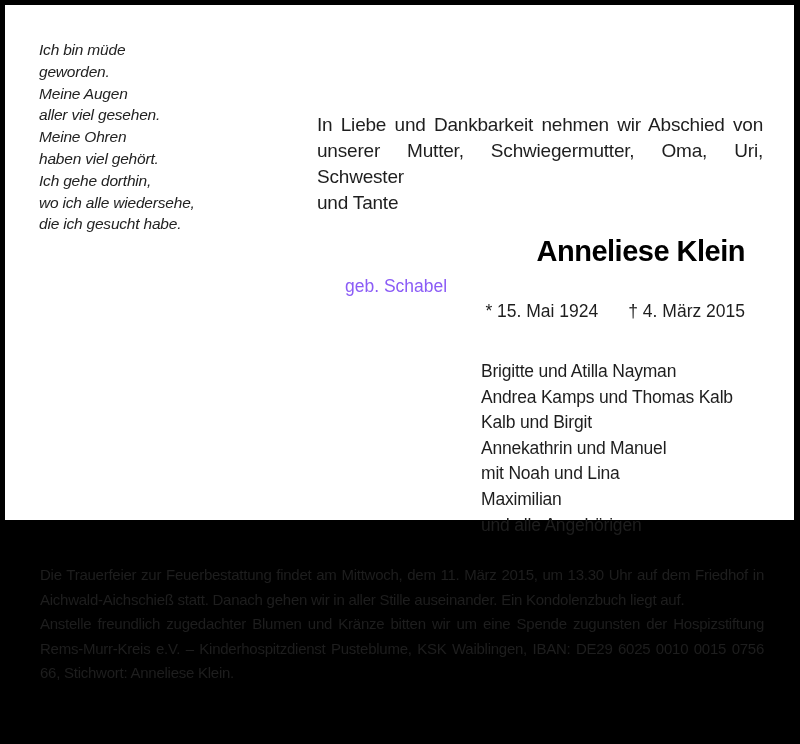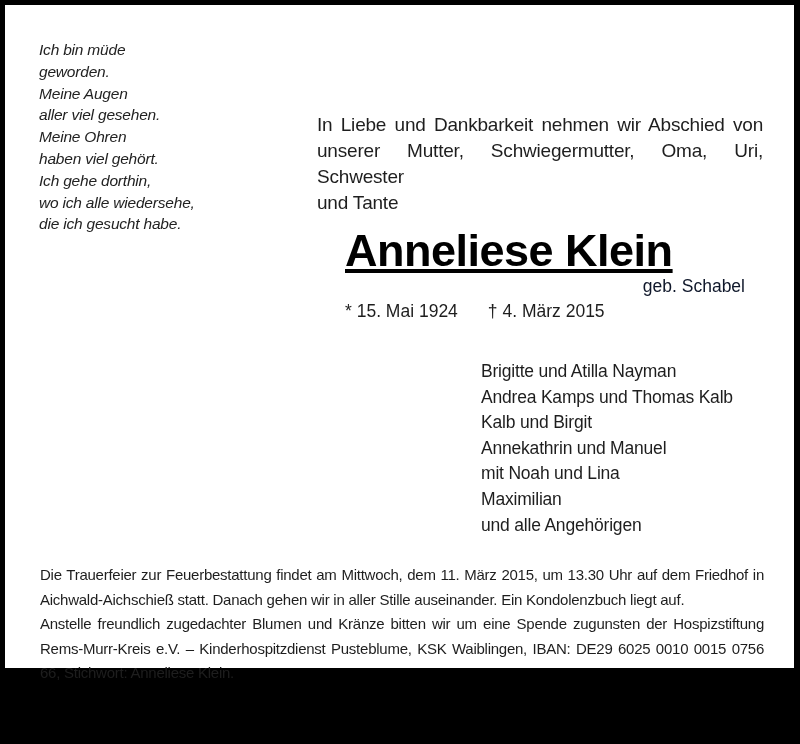--- a/index.html
+++ b/index.html
@@ -1,49 +1,48 @@
 <!DOCTYPE html>
 <html><head>
 <meta charset="utf-8">
 <style>
   html, body { margin: 0; padding: 0; background: #000; }
   body { width: 800px; height: 744px; position: relative; overflow: hidden; }
   .frame {
-    position: absolute; left: 5px; top: 5px; width: 789px; height: 663px;
+    position: absolute; left: 5px; top: 5px; width: 789px; height: 515px;
     background: #fff; color: #1e1e1e;
     font-family: "Liberation Sans", "DejaVu Sans", sans-serif;
   }
   .poem {
     position: absolute; left: 34px; top: 34px;
     font-style: italic; font-size: 15.5px; line-height: 21.8px;
     color: #222; letter-spacing: -0.2px;
   }
   .poem div { white-space: nowrap; }
   .place-date {
     position: absolute; right: 35px; top: 31px;
     font-size: 17.5px; color: #1e1e1e; white-space: nowrap; letter-spacing: -0.2px;
   }
   .intro {
     position: absolute; left: 312px; top: 107px; width: 446px;
     font-size: 19px; line-height: 26px; text-align: justify; color: #1e1e1e;
     letter-spacing: -0.2px;
   }
   .intro .last { text-align-last: left; }
   .name {
-    position: absolute; left: 340px; top: 218px; width: 400px; text-align: left;
-    font-size: 45px; font-weight: bold; color: #000; letter-spacing: -0.5px;
+    position: absolute; left: 340px; top: 218px; width: 400px; text-align: right;
+    font-size: 29px; font-weight: bold; color: #000; letter-spacing: -0.5px;
     line-height: 56px;
-    text-decoration: underline;
   }
   .nee {
-    position: absolute; left: 340px; top: 271px; width: 400px; text-align: right;
-    font-size: 17.5px; color: #0f172a;
+    position: absolute; left: 340px; top: 271px; width: 400px; text-align: left;
+    font-size: 17.5px; color: #8b5cf6;
   }
   .dates {
-    position: absolute; left: 340px; top: 296px; width: 400px; text-align: left;
+    position: absolute; left: 340px; top: 296px; width: 400px; text-align: right;
     font-size: 17.5px; color: #1e1e1e; white-space: nowrap;
   }
   .dates .gap { display: inline-block; width: 30px; }
   .family {
     position: absolute; left: 476px; top: 354px;
     font-size: 17.5px; line-height: 25.6px; color: #1e1e1e; letter-spacing: -0.2px;
   }
   .family div { white-space: nowrap; }
   .details {
     position: absolute; left: 35px; top: 558px; width: 724px;

